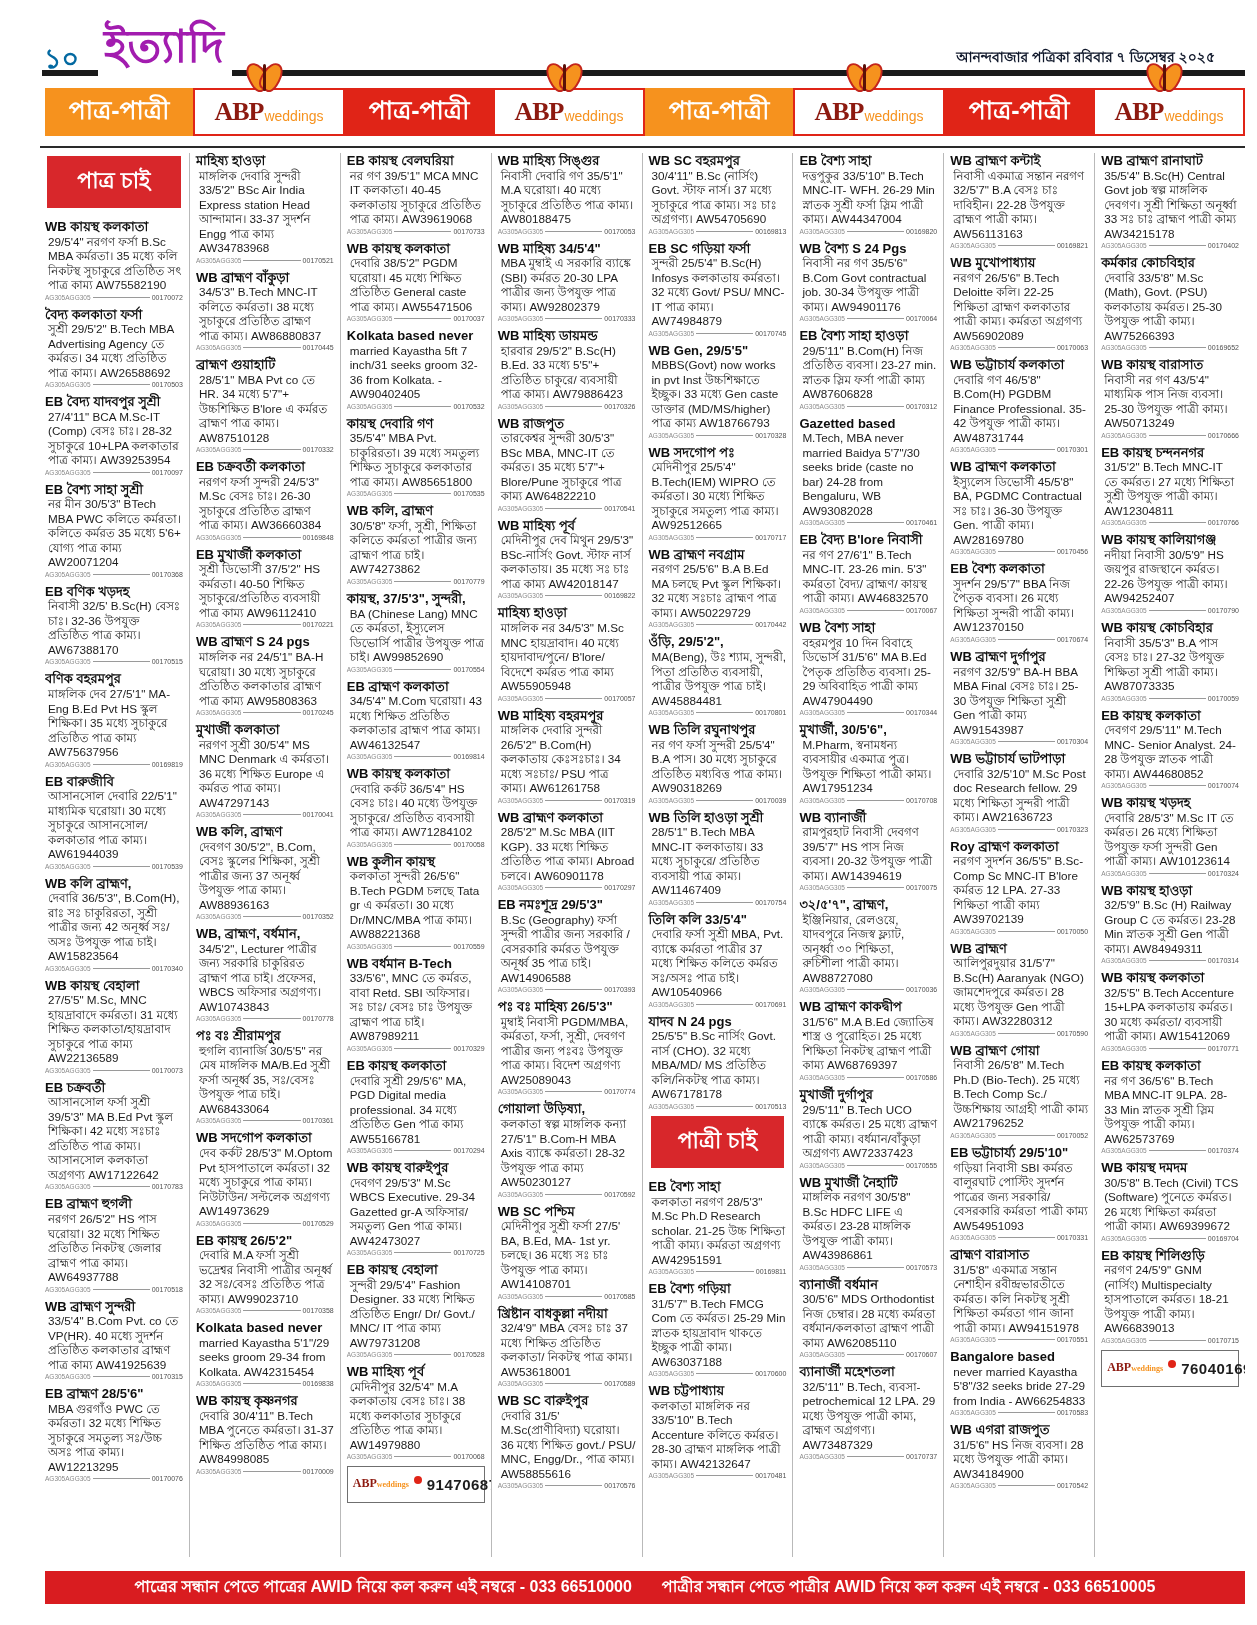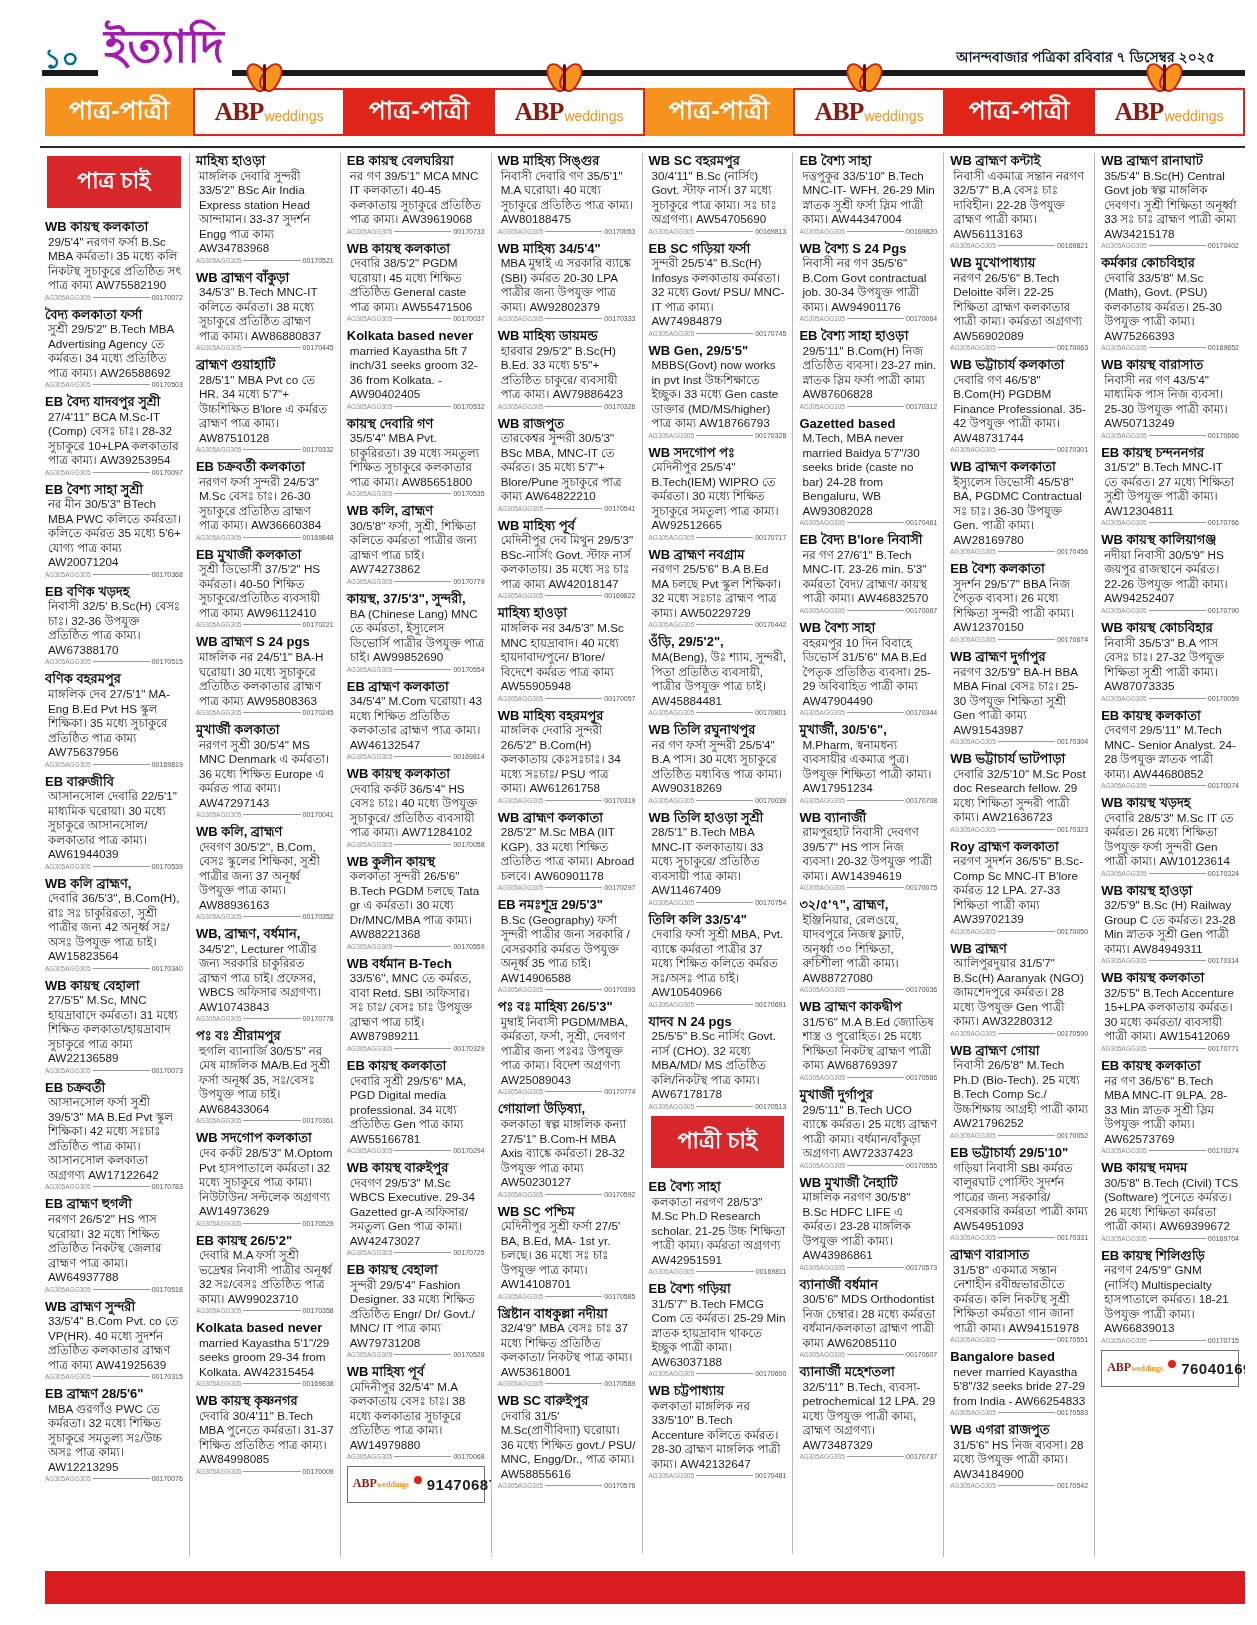--- a/index.html
+++ b/index.html
@@ -41,21 +41,21 @@
   .secbox{background:#d8272b;color:#fff;font-size:22px;font-weight:bold;text-align:center;
           padding:7px 0 8px;margin:3px 2px 11px;}
   .phonebox{border:1px solid #6f6f6f;display:flex;gap:5px;padding:9px 5px;margin-top:5px;background:#fff;}
   .pb-logo{font-family:"Liberation Serif",serif;font-weight:bold;font-size:12px;color:#8d1a10;}
   .pb-logo i{font-style:normal;font-size:8px;color:#f6921e;}
   .pdot{width:8px;height:8px;border-radius:50%;background:#e02417;flex:none;}
   .pnum{font-size:15px;font-weight:bold;color:#1d1d1d;letter-spacing:0.5px;}
 
   .footer{position:absolute;left:45px;top:1571px;width:1200px;height:33px;background:#d91c20;
           color:#fff;display:flex;align-items:center;justify-content:center;gap:30px;
-          font-weight:bold;font-size:16px;white-space:nowrap;flex-direction:column;}
+          font-weight:bold;font-size:16px;white-space:nowrap;}
 </style>
 </head>
 <body>
 
 <div class="pageno">১০</div>
 <div class="bar-short"></div>
 <div class="page-title">ইত্যাদি</div>
 <div class="bar-long"></div>
 <div class="masthead">আনন্দবাজার পত্রিকা রবিবার ৭ ডিসেম্বর ২০২৫</div>
 

